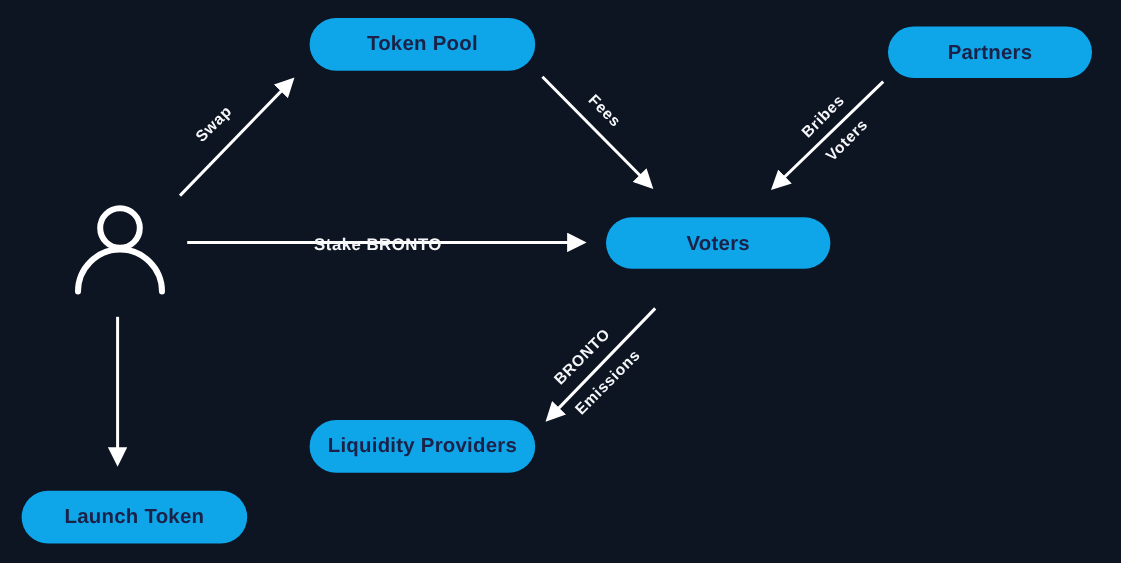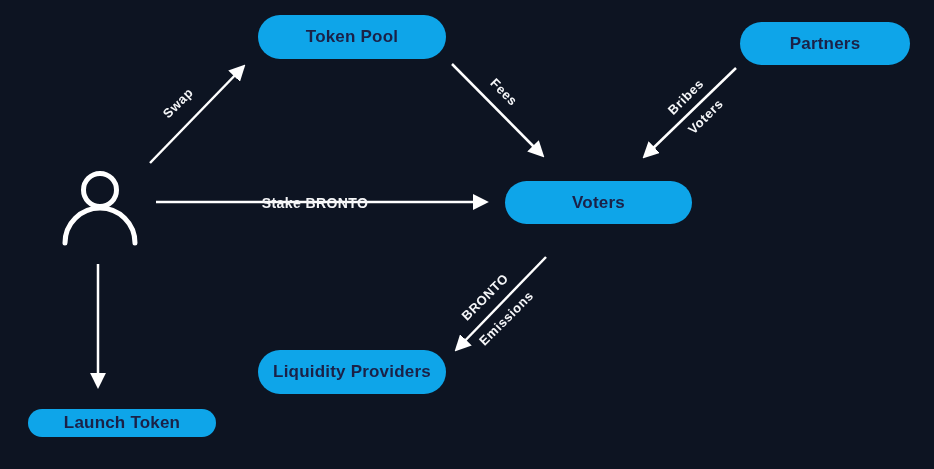--- a/index.html
+++ b/index.html
@@ -71,21 +71,21 @@
   </div>
   <div class="node" style="left:740px;top:22px;width:170px;height:43px;justify-content:center;">
     <span>Partners</span>
   </div>
   <div class="node" style="left:505px;top:181px;width:187px;height:43px;">
     <span>Voters</span>
   </div>
   <div class="node" style="left:258px;top:350px;width:188px;height:44px;">
     <span>Liquidity Providers</span>
   </div>
-  <div class="node" style="left:28px;top:409px;width:188px;height:28px;">
+  <div class="node" style="left:18px;top:409px;width:188px;height:44px;">
     <span>Launch Token</span>
   </div>
 
   <div class="edge-label rot-neg" style="left:178px;top:103px;">
     <span class="line">Swap</span>
   </div>
 
   <div class="edge-label rot-pos" style="left:504px;top:92px;">
     <span class="line">Fees</span>
   </div>

